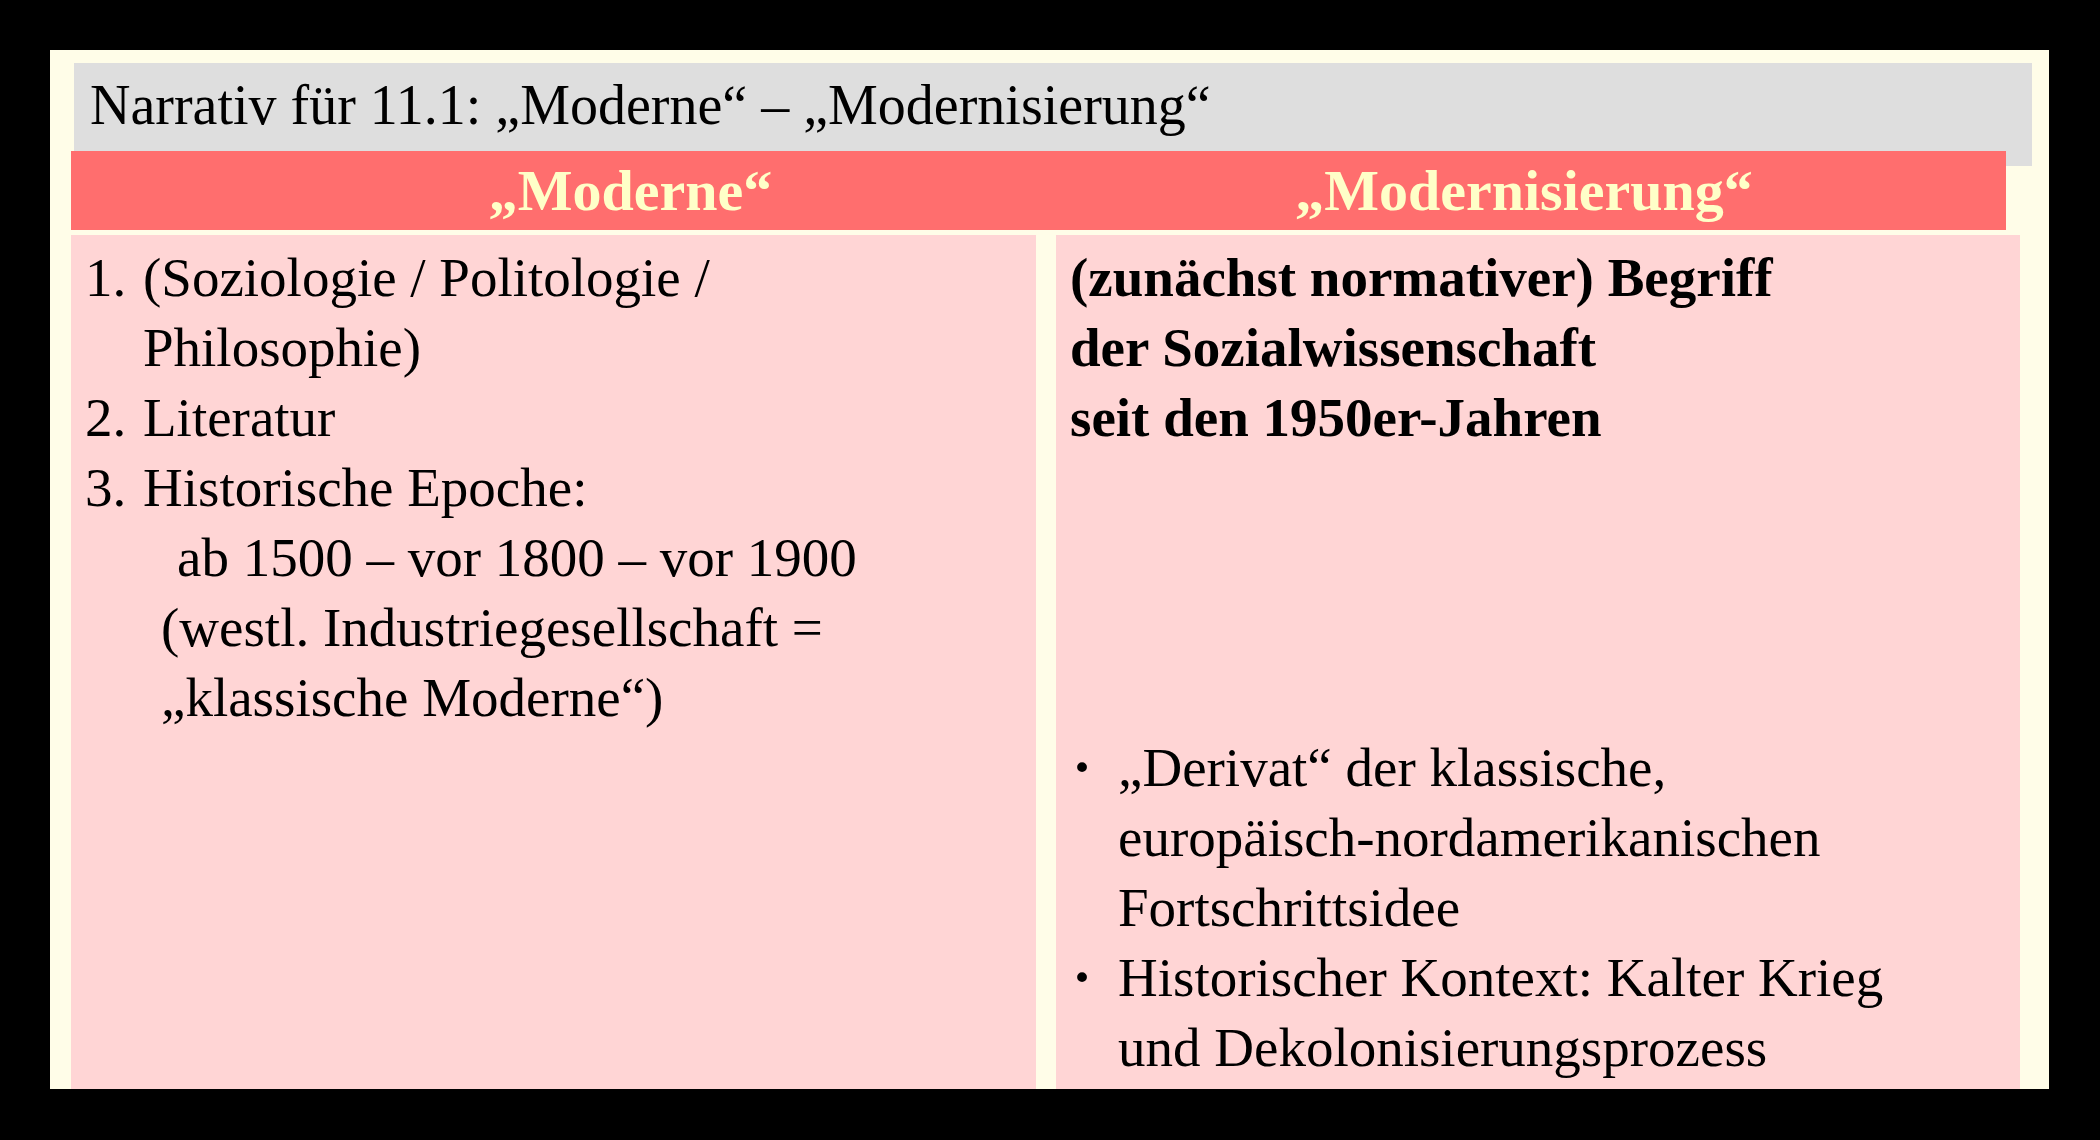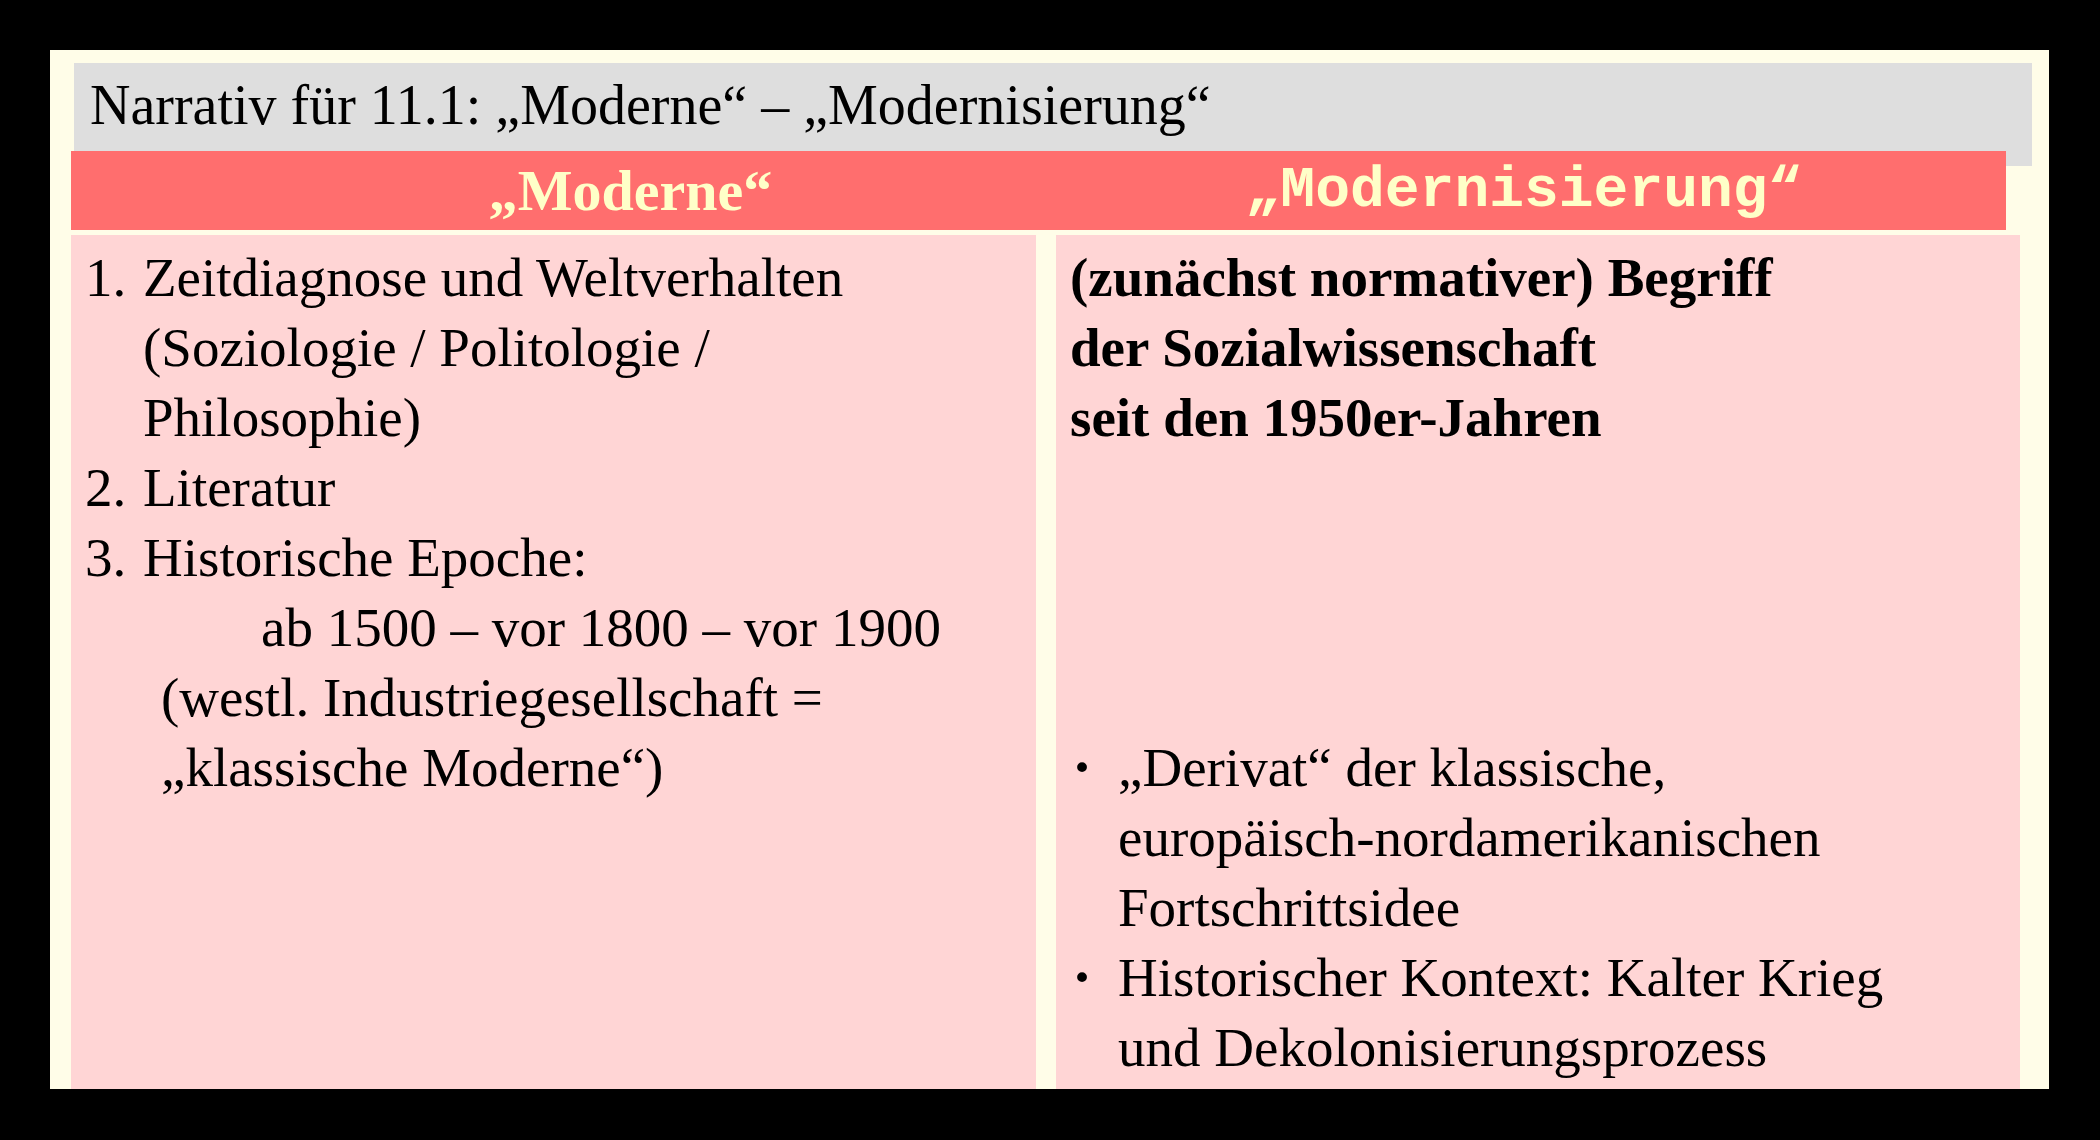--- a/index.html
+++ b/index.html
@@ -5,30 +5,30 @@
   html, body { margin:0; padding:0; }
   body { width:2100px; height:1140px; background:#000; position:relative; overflow:hidden;
          font-family:"DejaVu Serif", "Liberation Serif", serif; color:#000; }
   .slide { position:absolute; left:50px; top:50px; width:1999px; height:1039px; background:#FFFDE8; }
   .titlebar { position:absolute; left:24px; top:13px; width:1958px; height:103px; background:#DEDEDE; }
   .title { position:absolute; left:16px; top:10px; font-family:"Liberation Serif", serif; font-size:56px; line-height:64px; white-space:nowrap; }
   .table { position:absolute; left:21px; top:101px; width:1935px; height:938px; }
   .hdr { position:absolute; top:0; height:79px; background:#FF6E6E; color:#FFFFC8; font-weight:bold;
          font-family:"Liberation Serif", serif; font-size:58px; line-height:79px; text-align:center; }
   .hdr.left { left:0; width:1119px; }
-  .hdr.right { left:971px; width:964px;font-family:Liberation Mono, monospace; }
+  .hdr.right { left:971px; width:964px; }
   .cell { position:absolute; top:84px; bottom:0; background:#FFD5D5; }
   .cell.left { left:0; width:965px; }
   .cell.right { left:971px; width:964px;margin-left:14px; }
   .body-text { font-family:"Liberation Serif", serif; font-size:55px; line-height:70px; }
   ol.moderne { list-style:none; margin:0; padding:0; position:absolute; left:14px; top:8px; width:940px; }
   ol.moderne li { position:relative; padding-left:58px; }
   ol.moderne .num { position:absolute; left:0; top:0; }
   .sub { padding-left:34px; }
-  .sub.indent1 { padding-left:34px;text-align:center; }
+  .sub.indent1 { padding-left:34px; }
   .sub.indent2 { padding-left:18px; }
   .defn { position:absolute; left:14px; top:8px; width:940px; font-weight:bold; }
   ul.points { list-style:none; margin:0; padding:0; position:absolute; left:14px; top:498px; width:940px; }
   ul.points li { position:relative; padding-left:48px; }
   ul.points .bullet { position:absolute; left:2px; top:0; font-family:"DejaVu Sans", sans-serif; font-size:34px; }
 </style>
 </head>
 <body>
 
 <div class="slide">
@@ -37,21 +37,20 @@
   </div>
 
   <div class="table">
     <div class="hdr left">„Moderne“</div>
     <div class="hdr right">„Modernisierung“</div>
 
     <div class="cell left body-text">
       <ol class="moderne">
         <li>
           <span class="num">1.</span>
-          <div>Zeitdiagnose und Weltverhalten</div>
           <div>(Soziologie / Politologie /</div>
           <div>Philosophie)</div>
         </li>
         <li>
           <span class="num">2.</span>
           <div>Literatur</div>
         </li>
         <li>
           <span class="num">3.</span>
           <div>Historische Epoche:</div>

